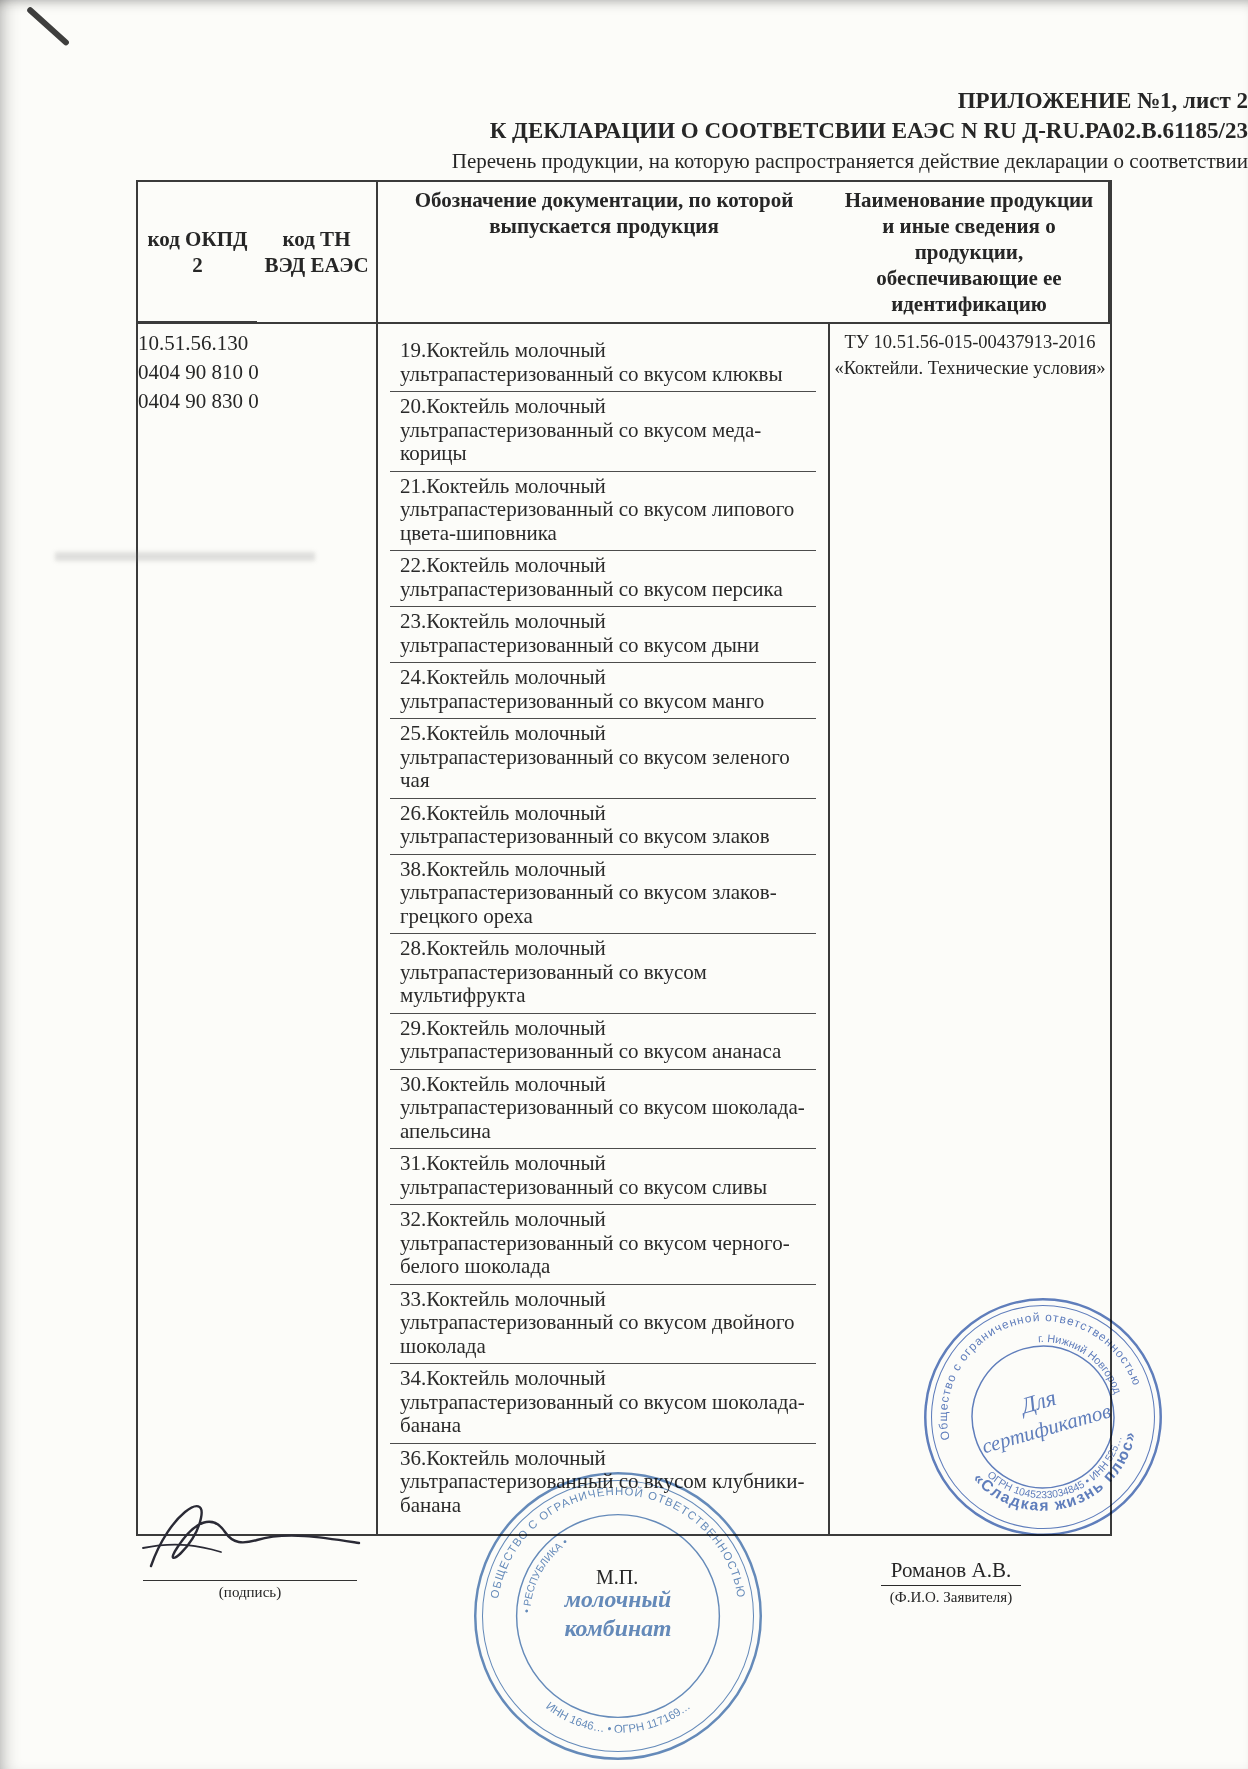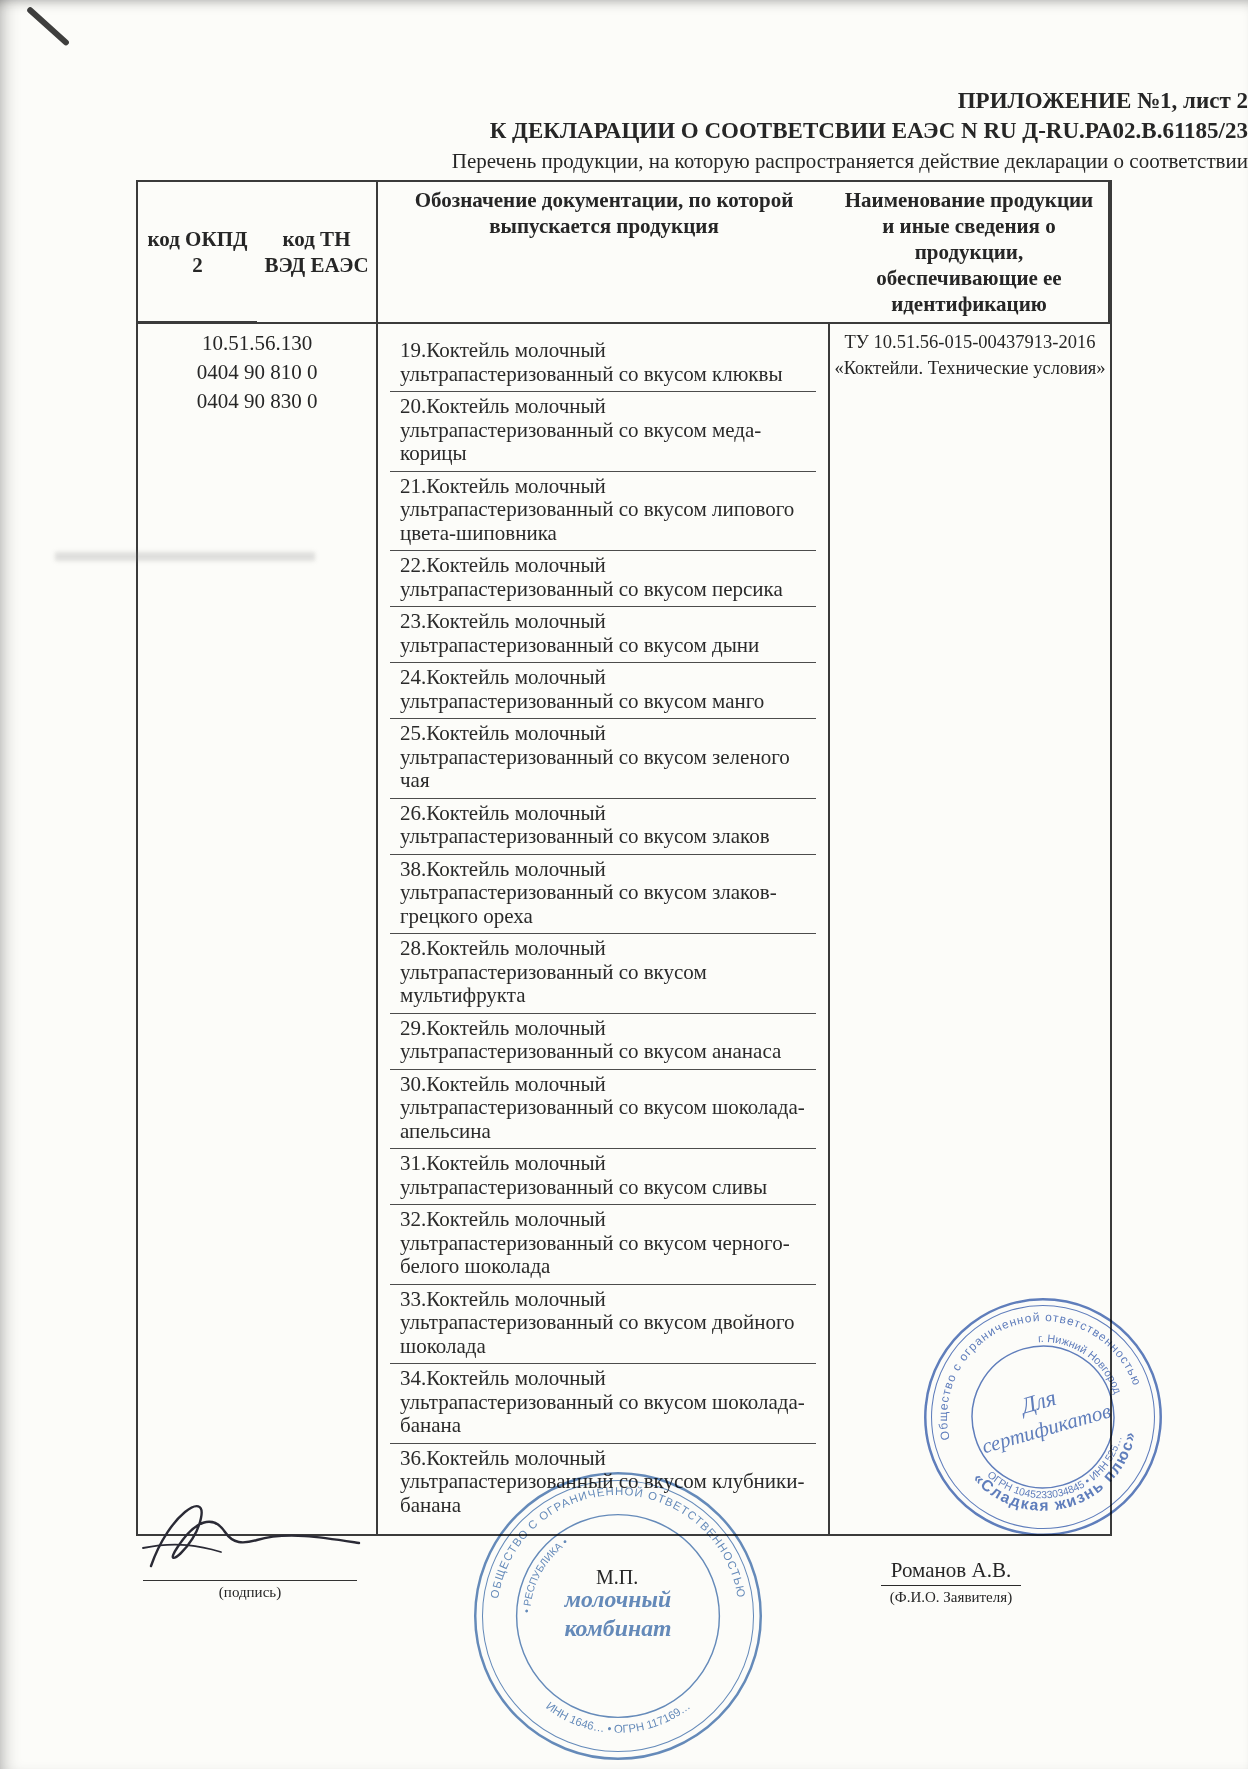--- a/index.html
+++ b/index.html
@@ -39,21 +39,21 @@
     border-bottom:2px solid #3b3b3b;
     display:flex;justify-content:center;
     text-align:center;font-weight:bold;font-size:21px;line-height:26px;
     padding:5px 10px;min-height:90px;box-sizing:border-box;
   }
   .hc.colsep, .bc.colsep{border-right:2px solid #3b3b3b;}
   .hc1{padding:0;}
   .hc1 .half{flex:1;display:flex;align-items:center;justify-content:center;padding:2px 6px;}
   .hc1 .half.first{border-bottom:1.5px solid #3b3b3b;}
   .bc{box-sizing:border-box;}
-  .bc1{text-align:center;font-size:21px;line-height:29px;padding-top:5px;}
+  .bc1{font-size:21px;line-height:29px;padding-top:5px;}
   .bc2{padding:12px;font-family:Liberation Serif, serif;}
   .bc3{text-align:center;font-size:18.5px;line-height:26px;padding:5px 4px;}
   .product-row{
     font-size:21px;line-height:23.5px;color:#2a2a2a;
     padding:3px 10px 5px 10px;
     border-bottom:1px solid #4c4c4c;
   }
   .product-row:last-child{border-bottom:none;}
   
   .footer{position:relative;height:150px;}

